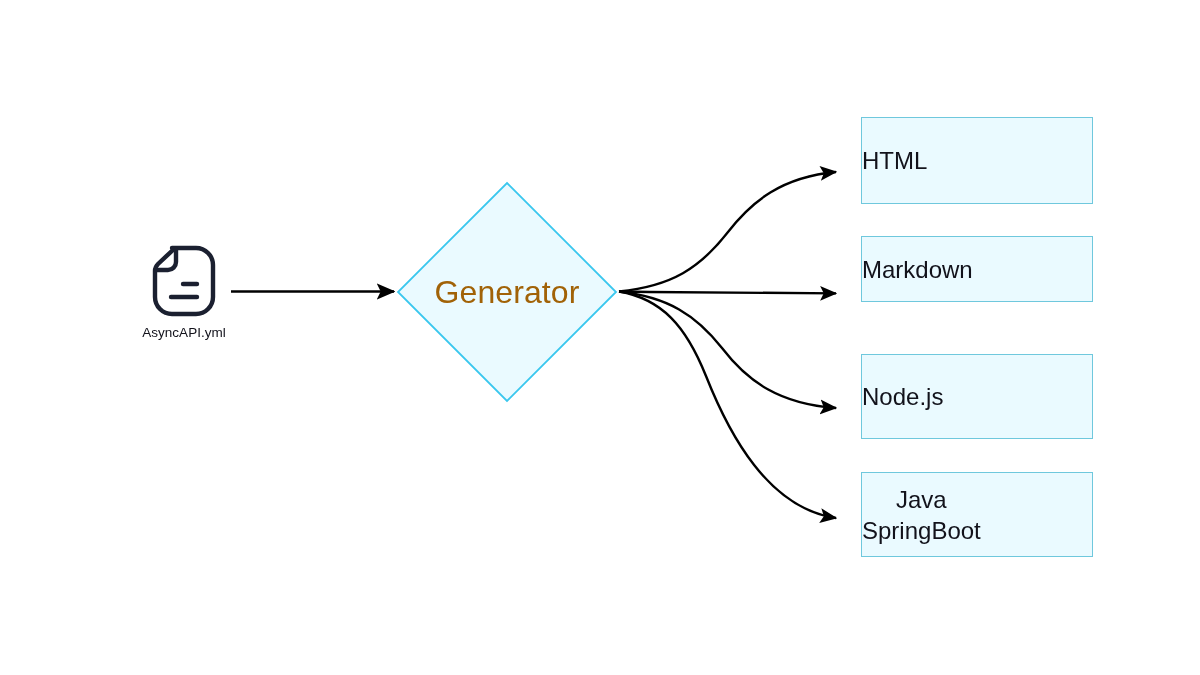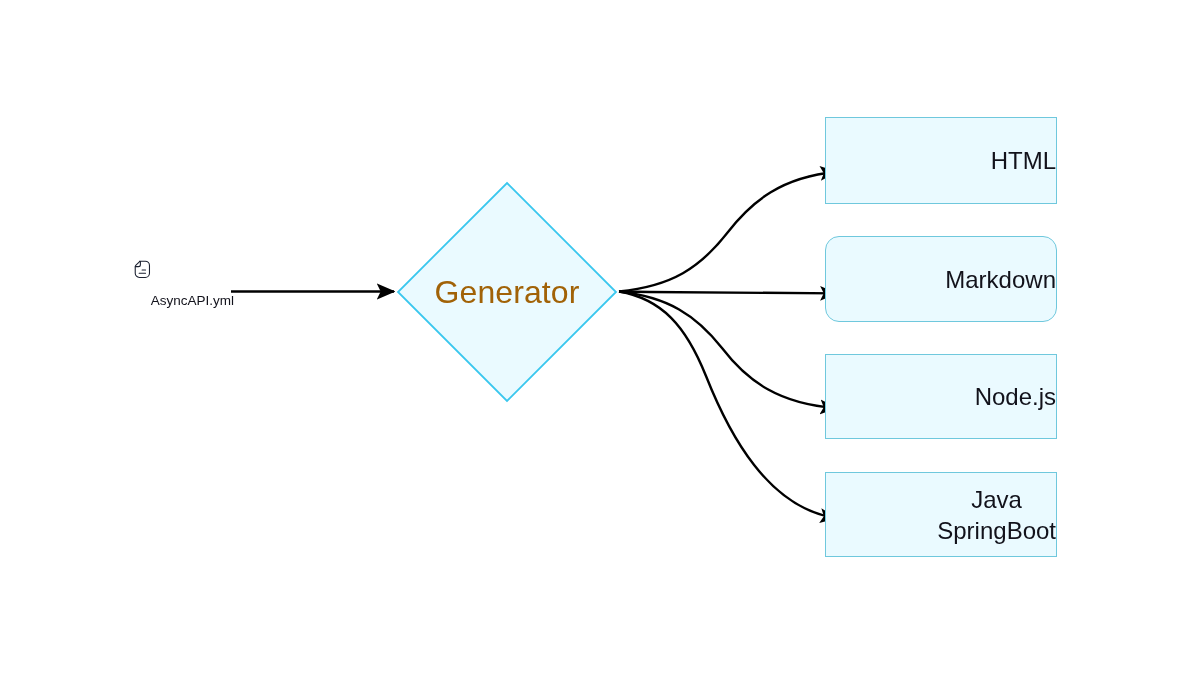--- a/index.html
+++ b/index.html
@@ -30,21 +30,21 @@
     display: block;
   }
   
   .source-node {
     position: absolute;
     left: 134px;
     top: 243px;
     width: 100px;
     height: 110px;
     display: flex;
-    flex-direction: row;
+    flex-direction: column;
     align-items: center;
   }
   .doc-icon-wrap {
     width: 68px;
     height: 76px;
     display: block;
   }
   .source-caption {
     margin-top: 6px;
     font-size: 13.5px;
@@ -79,39 +79,39 @@
     align-items: center;
     justify-content: center;
     font-size: 32px;
     color: #a16207;
     letter-spacing: 0.1px;
     font-family: "Liberation Sans", sans-serif;
   }
   
   .output-box {
     position: absolute;
-    left: 825px;
+    left: 861px;
     width: 232px;
     box-sizing: border-box;
     background: #eafaff;
     border: 1.6px solid #6fc8dd;
     display: flex;
     align-items: center;
-    justify-content: flex-end;
+    justify-content: flex-start;
     text-align: center;
   }
   .output-label {
     font-size: 24px;
     line-height: 31px;
     color: #12121b;
     font-family: "Liberation Sans", sans-serif;
     white-space: pre-line;
   }
   #box-html     { top: 117px; height: 87px; }
-  #box-markdown { top: 236px; height: 86px; border-radius: 14px; }
+  #box-markdown { top: 236px; height: 66px; }
   #box-node     { top: 354px; height: 85px; }
   #box-java     { top: 472px; height: 85px; }
 </style>
 </head>
 <body>
 
 <div id="diagram-root">
 
   <svg id="diagram-canvas" viewBox="0 0 1200 675" xmlns="http://www.w3.org/2000/svg">
     <defs>

